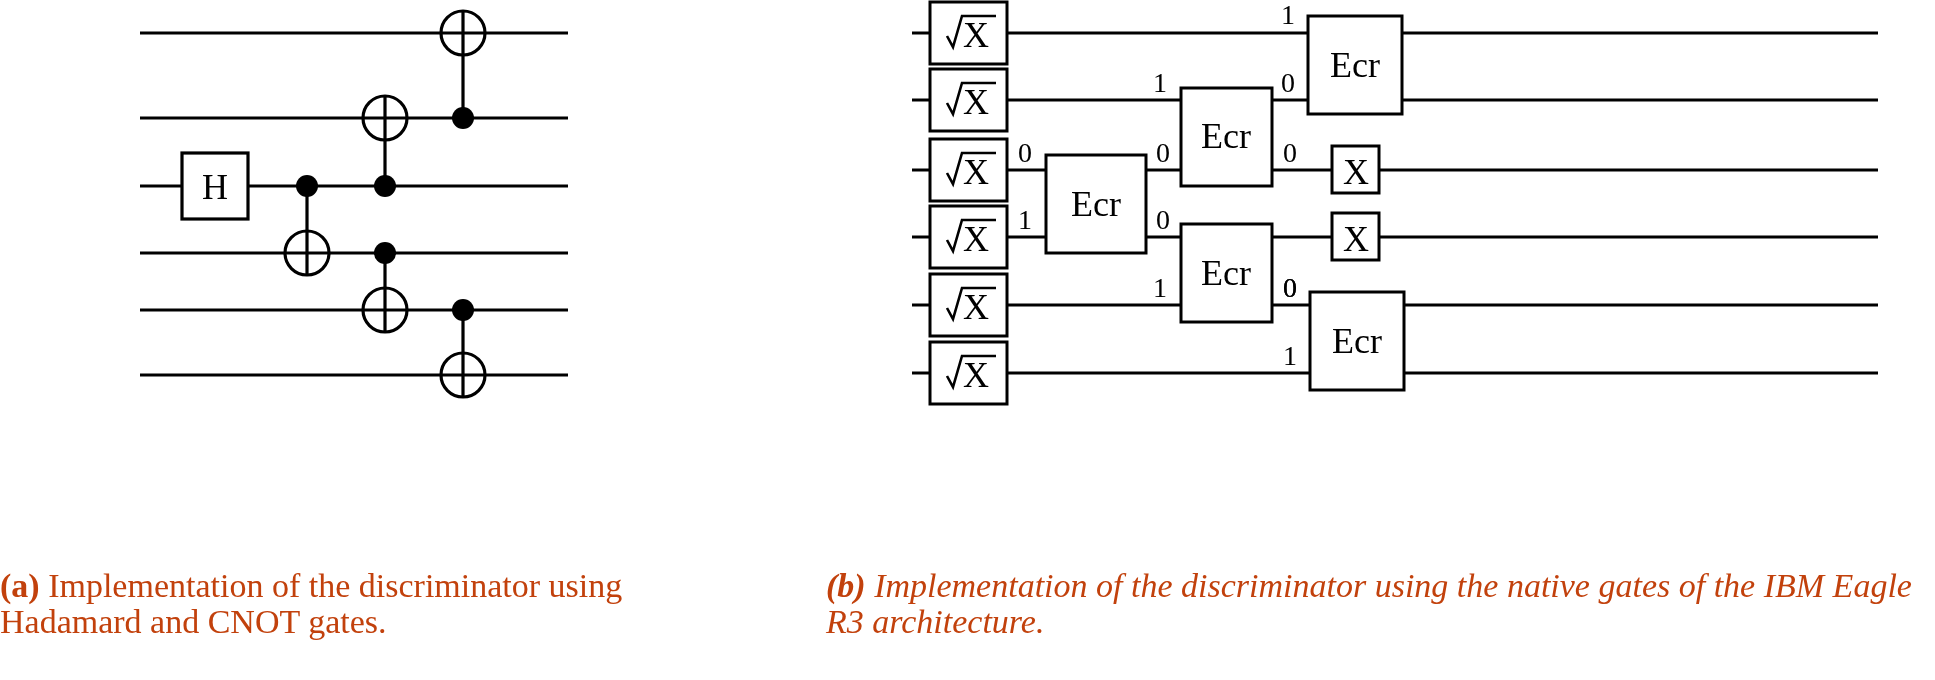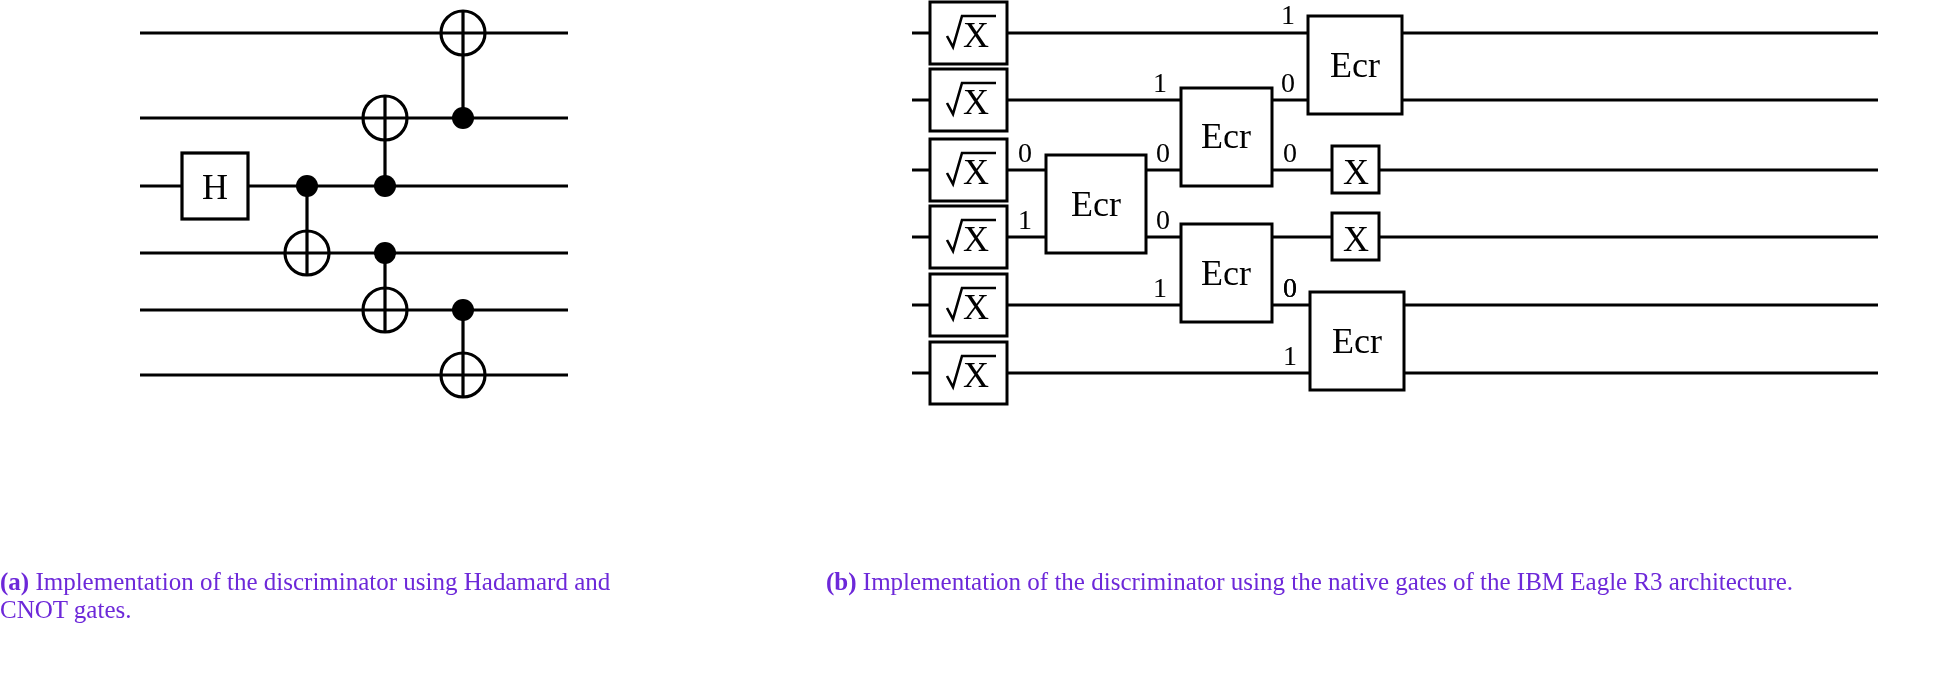--- a/index.html
+++ b/index.html
@@ -1,24 +1,24 @@
 <!DOCTYPE html>
 <html><head>
 <meta charset="utf-8">
 <style>
   html,body{margin:0;padding:0;background:#ffffff;}
   body{width:1935px;height:680px;position:relative;
        font-family:"Liberation Serif","DejaVu Serif",serif;color:#000;}
   .figure{position:absolute;left:0;top:0;width:1935px;height:680px;}
   .panel{position:absolute;}
-  .caption{position:absolute;font-size:25px;line-height:28px;color:#6d28d9;
+  .caption{position:absolute;font-size:34px;line-height:36px;color:#c2410c;
            font-family:"Liberation Serif","DejaVu Serif",serif;}
   .caption b{font-weight:bold;}
   #cap-a{left:0px;top:568px;width:640px;}
-  #cap-b{left:826px;top:568px;width:1109px;}
+  #cap-b{left:826px;top:568px;width:1109px;font-style:italic;}
   svg{display:block;}
   svg text{font-family:"Liberation Serif","DejaVu Serif",serif;}
   .gate-label{font-size:36px;}
   .port-label{font-size:28px;}
 </style>
 </head>
 <body>
 
 <div class="figure">
 

